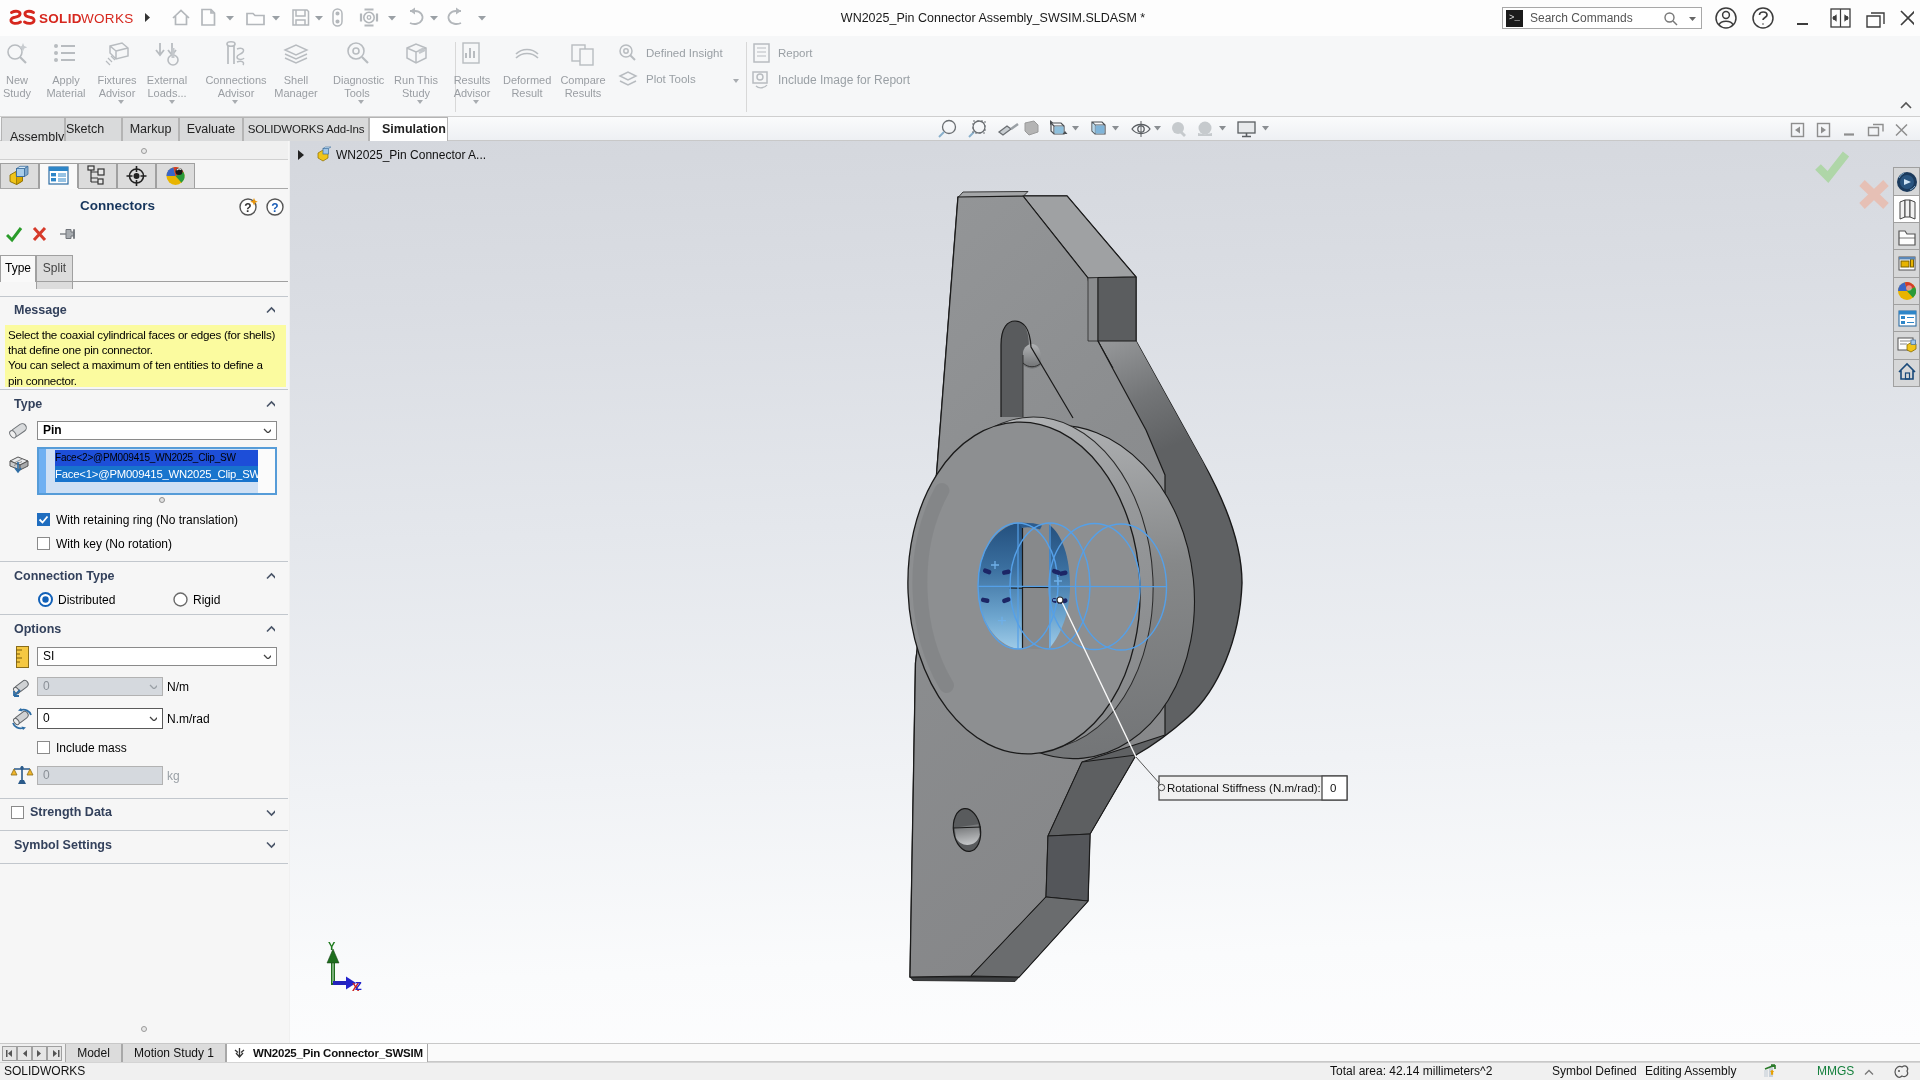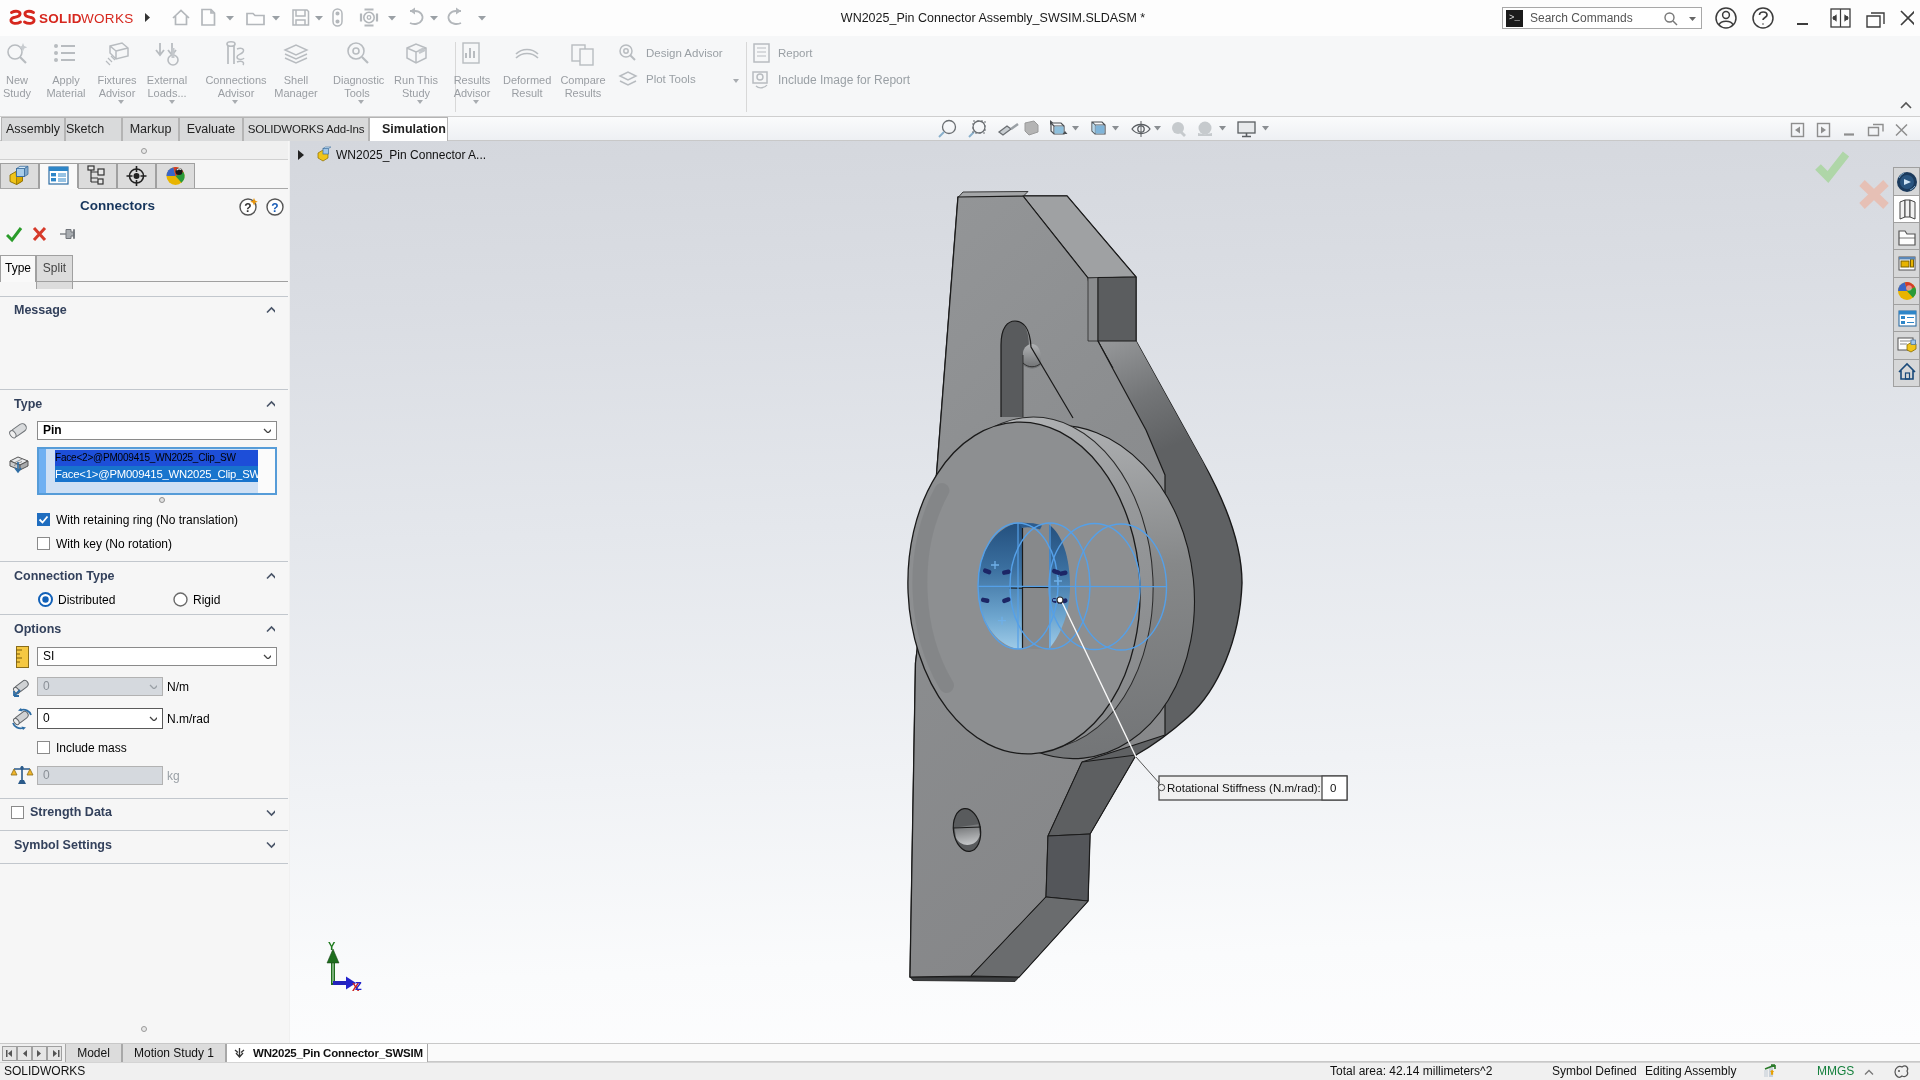--- a/index.html
+++ b/index.html
@@ -202,21 +202,21 @@
           <rect x="12" y="9" width="13" height="16" fill="#f6f7f8"></rect>
         </g>
       </svg><div class="lbl">Compare<br>Results</div></div>
   <div class="abs" style="left:616px;top:6px"><svg width="26" height="22" viewBox="0 0 26 22">
         <g fill="none" stroke="#b8bcc0" stroke-width="1.5">
           <circle cx="10" cy="9" r="6"></circle>
           <path d="M14,13 L19,18" stroke-width="2"></path>
           <circle cx="10" cy="9" r="2.2"></circle>
         </g>
       </svg></div>
-  <div class="abs" style="left:646px;top:11px;font-size:11.5px;color:#9aa0a5">Design Advisor</div>
+  <div class="abs" style="left:646px;top:11px;font-size:11.5px;color:#9aa0a5">Defined Insight</div>
   <div class="abs" style="left:616px;top:32px"><svg width="26" height="22" viewBox="0 0 26 22">
         <g fill="none" stroke="#b8bcc0" stroke-width="1.5">
           <path d="M4,8 L12,4 L20,8 L12,12 Z"></path>
           <path d="M4,13 L12,17 L20,13"></path>
         </g>
       </svg></div>
   <div class="abs" style="left:646px;top:37px;font-size:11.5px;color:#9aa0a5">Plot Tools</div>
   <div class="drop" style="left:733px;top:43px"></div>
   <div class="rsep" style="left:746px"></div>
   <div class="abs" style="left:749px;top:6px"><svg width="26" height="22" viewBox="0 0 26 22">
@@ -239,21 +239,21 @@
   <div class="drop" style="left:232px;top:64px"></div>
   <div class="drop" style="left:358px;top:64px"></div>
   <div class="drop" style="left:417px;top:64px"></div>
   <div class="drop" style="left:473px;top:64px"></div>
   <svg class="abs" style="left:1899px;top:64px" width="14" height="12" viewBox="0 0 14 12">
       <path d="M2,8 L7,3 L12,8" fill="none" stroke="#555" stroke-width="1.6"></path>
     </svg>
 </div>
 
 <div id="tabrow" class="abs">
-  <div class="ctab" style="left:1px;width:64px;padding:0;text-align:center">Assembly</div>
+  <div class="ctab" style="left:1px;width:64px;padding:8px;text-align:center">Assembly</div>
   <div class="ctab" style="left:65px;width:57px;padding:0;text-align:left">Sketch</div>
   <div class="ctab" style="left:122px;width:57px;padding:0;text-align:center">Markup</div>
   <div class="ctab" style="left:179px;width:64px;padding:0;text-align:center">Evaluate</div>
   <div class="ctab" style="left:243px;width:126px;padding:0;text-align:center;font-size:11.5px;letter-spacing:-0.2px">SOLIDWORKS Add-Ins</div>
   <div class="ctab active" style="left:369px;width:79px;text-align:center">Simulation</div>
   <div id="headsup" class="abs" style="left:935px;top:1px;width:340px;height:22px">
   <svg width="340" height="22" viewBox="0 0 340 22">
     <g fill="none" stroke="#6a6e72" stroke-width="1.3">
       <circle cx="14" cy="9" r="6.5"></circle>
           <path d="M9,14 L4,19" stroke-width="2" stroke="#8ab0cc"></path>
@@ -389,20 +389,21 @@
   <div class="abs" style="left:0;top:114px;width:36px;height:26px;background:#f9f9f9;border:1px solid #a0a0a0;border-bottom:none;text-align:center;line-height:25px;font-size:12px">Type</div>
   <div class="abs" style="left:36px;top:114px;width:37px;height:34px;background:#dcdcdc;border:1px solid #a0a0a0;border-bottom:none;text-align:center;line-height:25px;font-size:12px;color:#444">Split</div>
   <div class="abs" style="left:0;top:140px;width:288px;height:1px;background:#a0a0a0"></div>
   <div class="abs" style="left:1px;top:140px;width:34px;height:1px;background:#f9f9f9"></div>
 
   <div class="sepline" style="top:155px"></div>
   <div class="ghead" style="top:162px">Message</div>
   <svg class="chev" style="left:266px;top:165px" width="11" height="8">
       <path d="M1,6.5 L5.5,2 L10,6.5" fill="none" stroke="#4a5568" stroke-width="1.6"></path>
     </svg>
+  <div class="abs" style="left:5px;top:184px;width:281px;height:62px;background:#fbfb9f;font-size:11.6px;letter-spacing:-0.25px;line-height:15.2px;padding:2px 0 0 3px;color:#000;white-space:nowrap">Select the coaxial cylindrical faces or edges (for shells)<br>that define one pin connector.<br>You can select a maximum of ten entities to define a<br>pin connector.</div>
   <div class="sepline" style="top:248px"></div>
 
   <div class="ghead" style="top:256px">Type</div>
   <svg class="chev" style="left:266px;top:259px" width="11" height="8">
       <path d="M1,6.5 L5.5,2 L10,6.5" fill="none" stroke="#4a5568" stroke-width="1.6"></path>
     </svg>
   <svg class="abs" style="left:7px;top:278px" width="24" height="22" viewBox="0 0 24 22">
       <g transform="rotate(-35 12 11)">
         <rect x="3" y="7" width="17" height="8" rx="4" fill="#d8dadc" stroke="#707478" stroke-width="1"></rect>
         <ellipse cx="4.5" cy="11" rx="2.6" ry="4" fill="#efefef" stroke="#707478" stroke-width="1"></ellipse>

